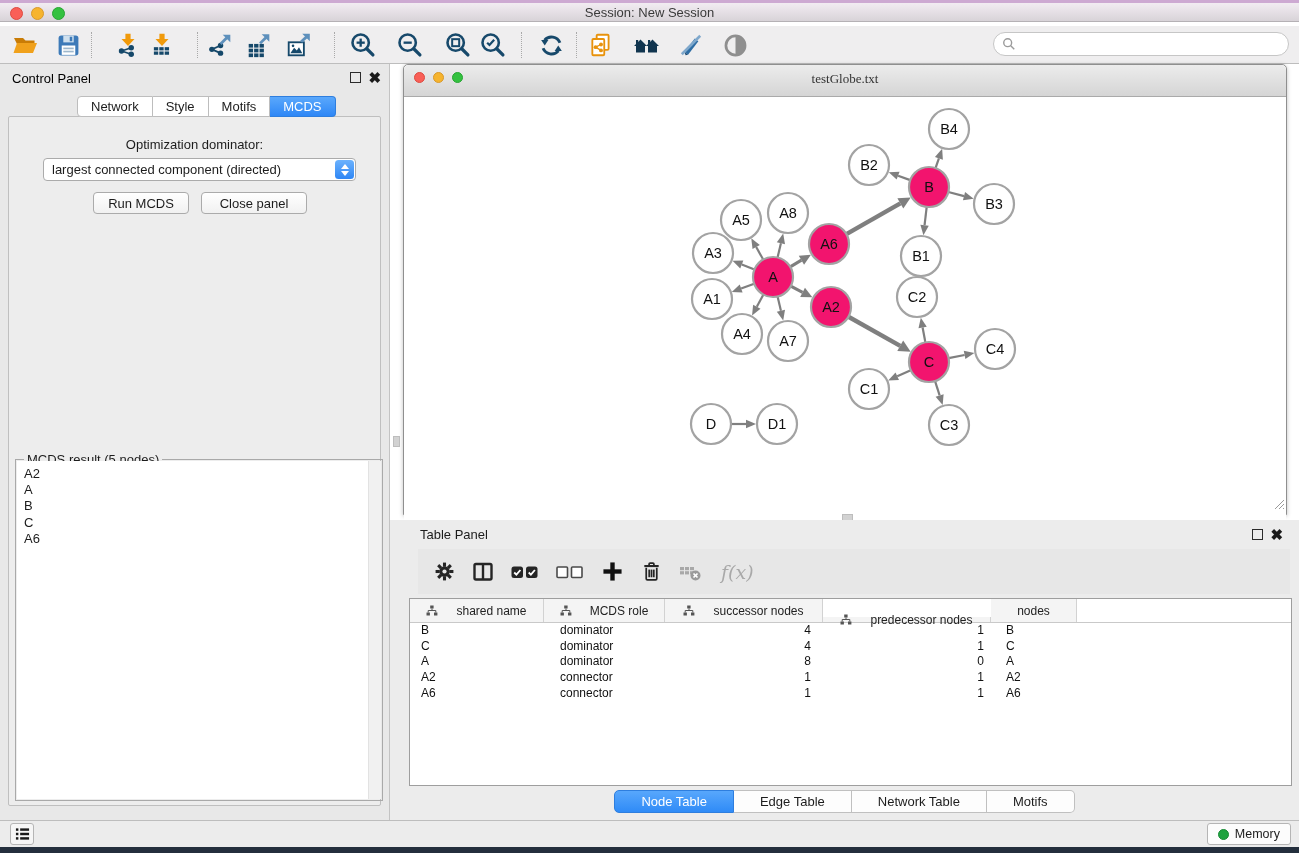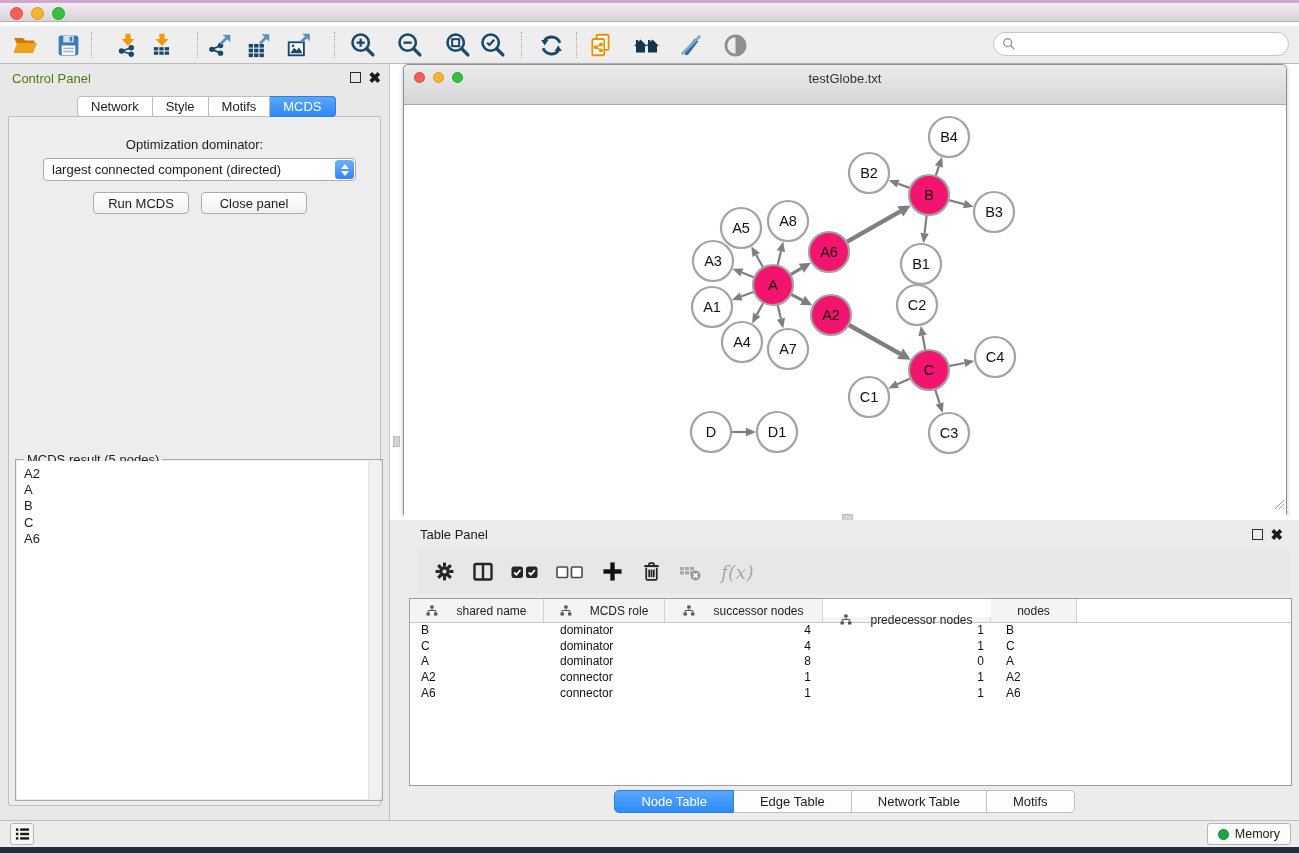--- a/index.html
+++ b/index.html
@@ -22,21 +22,21 @@
     background:#efeeef; border-bottom:1px solid #bdbdbd; }
   .tb-icon { position:absolute; top:2px; width:34px; height:34px; display:flex; align-items:center; justify-content:center; cursor:default; }
   .tb-sep { position:absolute; top:6px; width:0; height:26px; border-left:1px dotted #a9a9a9; }
   .searchbox { position:absolute; right:10px; top:6px; width:296px; height:24px; background:#fff;
     border:1px solid #c6c6c6; border-radius:12px; display:flex; align-items:center; padding-left:8px; gap:5px; }
   .searchbox input { border:none; outline:none; flex:1; height:18px; font-size:13px; background:transparent; }
 
   
   .control-panel { position:absolute; left:0; top:64px; width:390px; height:756px;
     background:#e8e8e8; border-right:1px solid #c3c3c3; }
-  .cp-title { position:absolute; left:12px; top:7px; color:#4d7c0f; }
+  .cp-title { position:absolute; left:12px; top:7px; color:#000000; }
   .panel-btns { position:absolute; right:8px; top:7px; display:flex; gap:7px; align-items:center; }
   .float-btn { width:11px; height:11px; border:1.5px solid #2b2b2b; background:transparent; display:inline-block; }
   .close-btn { font-weight:900; font-size:15px; line-height:13px; color:#1a1a1a; }
   .cp-tabs { position:absolute; left:77px; top:32px; display:flex; height:21px; z-index:2;border-radius:9px; }
   .cp-tab { background:#fff; border:1px solid #bdbdbd; border-left:none; padding:0 13px; line-height:19px; color:#1c1c1c; }
   .cp-tab.first { border-left:1px solid #bdbdbd; border-radius:4px 0 0 4px; }
   .cp-tab.last { border-radius:0 4px 4px 0; }
   .cp-tab.active { background:linear-gradient(#5aa8fc,#2e87f6); border-color:#2e7ede; color:#fff; }
   .cp-content { position:absolute; left:8px; top:52px; width:373px; height:690px;
     background:#ededed; border:1px solid #bfbfbf; border-radius:2px; }
@@ -57,22 +57,22 @@
   .gb-list { position:absolute; left:1px; top:1px; right:1px; bottom:1px; background:#fff; padding:5px 0 0 7px; }
   .gb-item { line-height:16.2px; }
   .gb-scroll { position:absolute; right:1px; top:1px; bottom:1px; width:13px; background:#f1f1f1; border-left:1px solid #e2e2e2; }
 
   
   .work-area { position:absolute; left:390px; top:64px; width:909px; height:756px; background:#fff; }
 
   
   .net-window { position:absolute; left:13px; top:0; width:884px; height:451px;
     border:1px solid #8f8f8f; border-radius:5px 5px 0 0; background:#fff; box-shadow:0 1px 4px rgba(0,0,0,0.25); }
-  .net-titlebar { position:relative; height:40px; background:linear-gradient(#ececec,#d5d5d5);
-    border-bottom:1px solid #aaa; border-radius:5px 5px 0 0; }
+  .net-titlebar { position:relative; height:32px; background:linear-gradient(#ececec,#d5d5d5);
+    border-bottom:1px solid #aaa; border-radius:5px 5px 0 0;font-family:Liberation Serif, serif; }
   .net-titlebar .lights { top:7px; }
   .net-titlebar .light { width:11px; height:11px; }
   .net-title { position:absolute; left:0; right:0; top:6px; text-align:center; color:#333; }
   .net-canvas { position:relative; width:882px; height:423px; background:#fff; overflow:hidden; }
   .resize-grip { position:absolute; right:1px; bottom:1px; }
   .splitter-h { position:absolute; left:3px; top:372px; width:7px; height:11px; background:#d2d2d2; border:1px solid #bdbdbd; }
   .splitter-v { position:absolute; left:452px; top:450px; width:11px; height:7px; background:#d2d2d2; border:1px solid #bdbdbd; }
 
   
   .table-panel { position:absolute; left:0; top:456px; width:909px; height:300px; background:#ececec; }
@@ -106,20 +106,21 @@
 <body>
 
 <div class="app">
 
   <div class="titlebar">
     <div class="lights">
       <span class="light red"></span>
       <span class="light yellow"></span>
       <span class="light green"></span>
     </div>
+    <div class="title">Session: New Session</div>
   </div>
 
   <div class="toolbar">
     <span class="tb-icon" style="left:8px">
       <svg width="28" height="26" viewBox="0 0 28 26">
           <path d="M3 6 h9 l2.5 2.5 h9 v3.5 H6 z" fill="#c97c06"></path>
           <path d="M6 11 h20 l-4 10 H2.5 z" fill="#f0a11c"></path>
         </svg>
     </span>
     <span class="tb-icon" style="left:51px">

